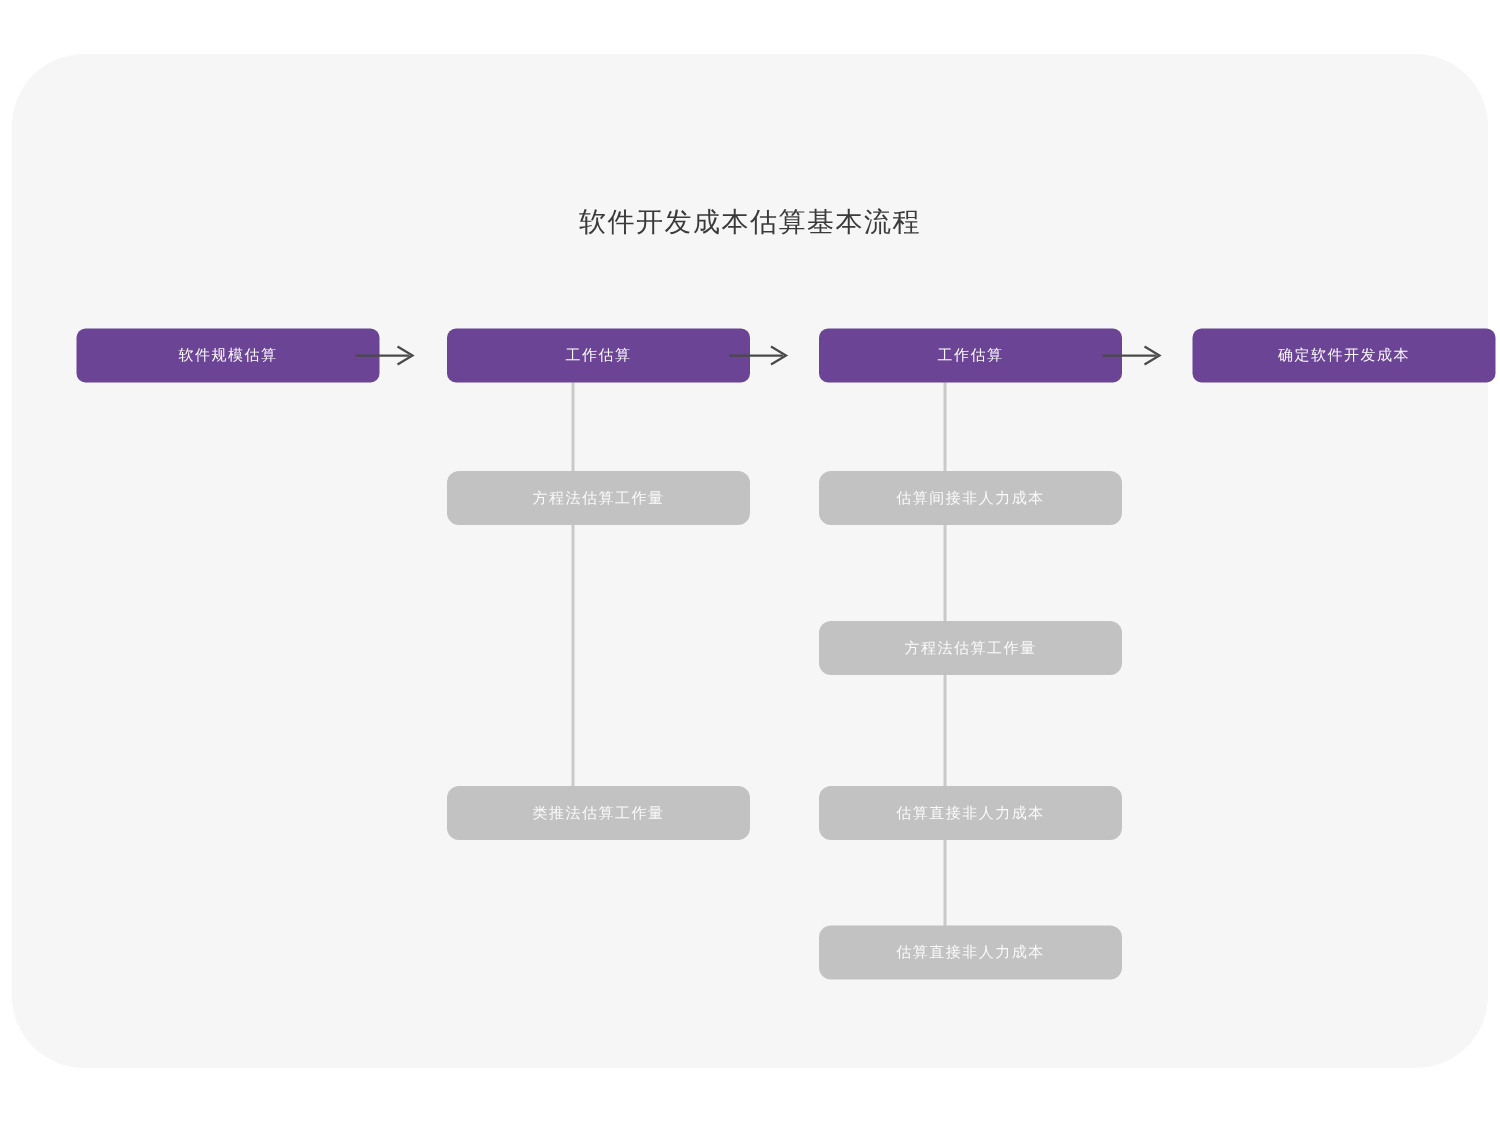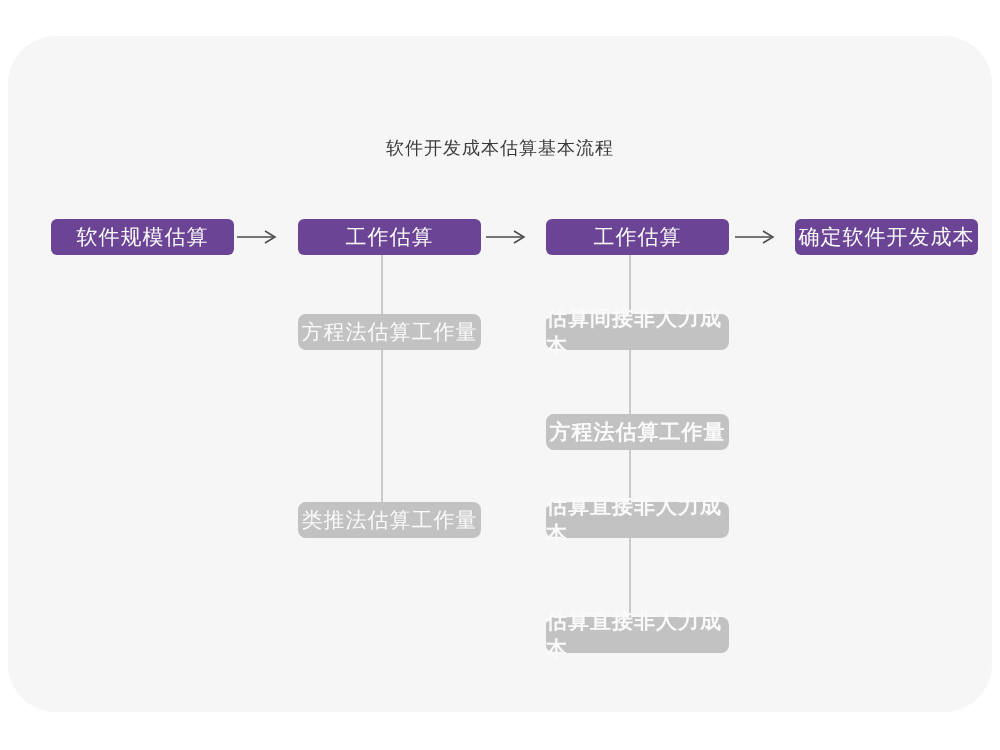--- a/index.html
+++ b/index.html
@@ -20,38 +20,38 @@
   .card{
     position:absolute;left:8px;top:36px;width:984px;height:676px;
     background:var(--card-bg);border-radius:48px;
   }
   .title{
     position:absolute;left:0;right:0;top:100px;text-align:center;
     font-size:18px;font-weight:400;color:var(--title-text);
     letter-spacing:1px;
   }
   .node{
-    position:absolute;width:183px;height:36px;top:183px;
+    position:absolute;width:202px;height:36px;top:183px;
     display:flex;align-items:center;justify-content:center;
-    font-size:21px;color:var(--box-text);letter-spacing:1px;
+    font-size:10px;color:var(--box-text);letter-spacing:1px;
     z-index:2;
   }
   .purple{background:var(--purple);border-radius:6px;}
   .gray{background:var(--gray-box);border-radius:8px;}
   .arrow{position:absolute;top:193px;z-index:2;}
   .vline{
     position:absolute;width:2px;background:var(--connector);z-index:1;
   }
   .vline-work{left:373px;top:219px;height:280px;}
   .vline-cost{left:621px;top:219px;height:382px;}
   .col-work{left:290px;}
-  .col-cost{left:538px;font-weight:bold;}
+  .col-cost{left:538px;}
   .row-1{top:278px;}
   .row-2{top:378px;}
-  .row-3{top:466px;}
+  .row-3{top:488px;}
   .row-4{top:581px;}
 </style>
 </head>
 <body>
 
 <div class="card">
 
   <h1 class="title">软件开发成本估算基本流程</h1>
 
   <div class="vline vline-work"></div>

